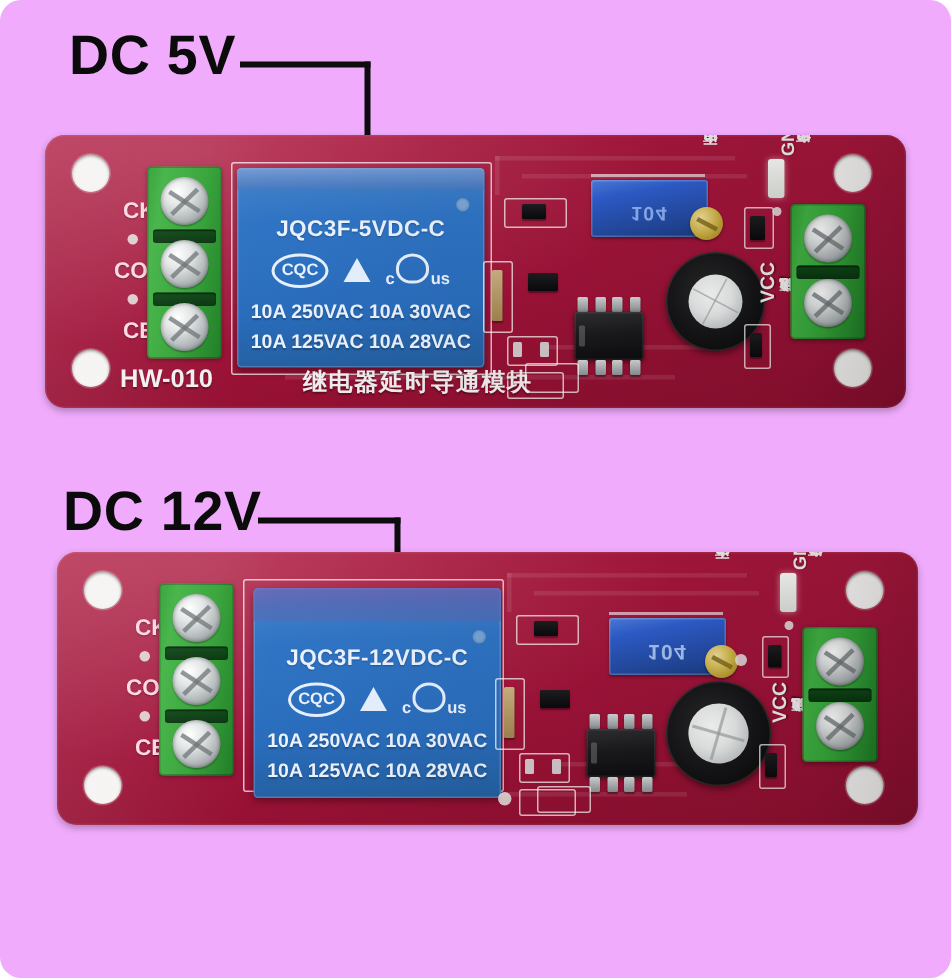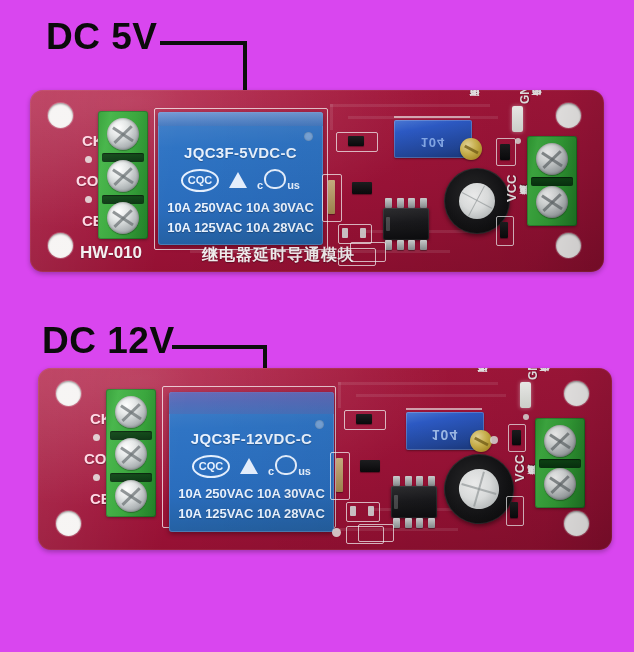--- a/index.html
+++ b/index.html
@@ -1,19 +1,19 @@
 <!DOCTYPE html>
 <html><head>
 <meta charset="utf-8">
 <style>
   html,body{margin:0;padding:0;background:#ffffff;}
   body{width:634px;height:652px;position:relative;overflow:hidden;
        font-family:"Liberation Sans",sans-serif;}
 
-  .stage{position:absolute;inset:0;background:#d946ef;}
+  .stage{position:absolute;inset:0;background:#f0abfc;border-radius:14px;}
 
   
   .annot{position:absolute;}
   .annot-label{position:absolute;font-family:"Liberation Sans",sans-serif;
       font-weight:600;color:#0b0b0b;white-space:nowrap;letter-spacing:.5px;}
   .lead-h{position:absolute;background:#0d0d0d;height:4px;}
   .lead-v{position:absolute;background:#0d0d0d;width:4px;}
   .arrowhead{position:absolute;width:0;height:0;
       border-left:11px solid transparent;border-right:11px solid transparent;
       border-top:22px solid #0d0d0d;}

